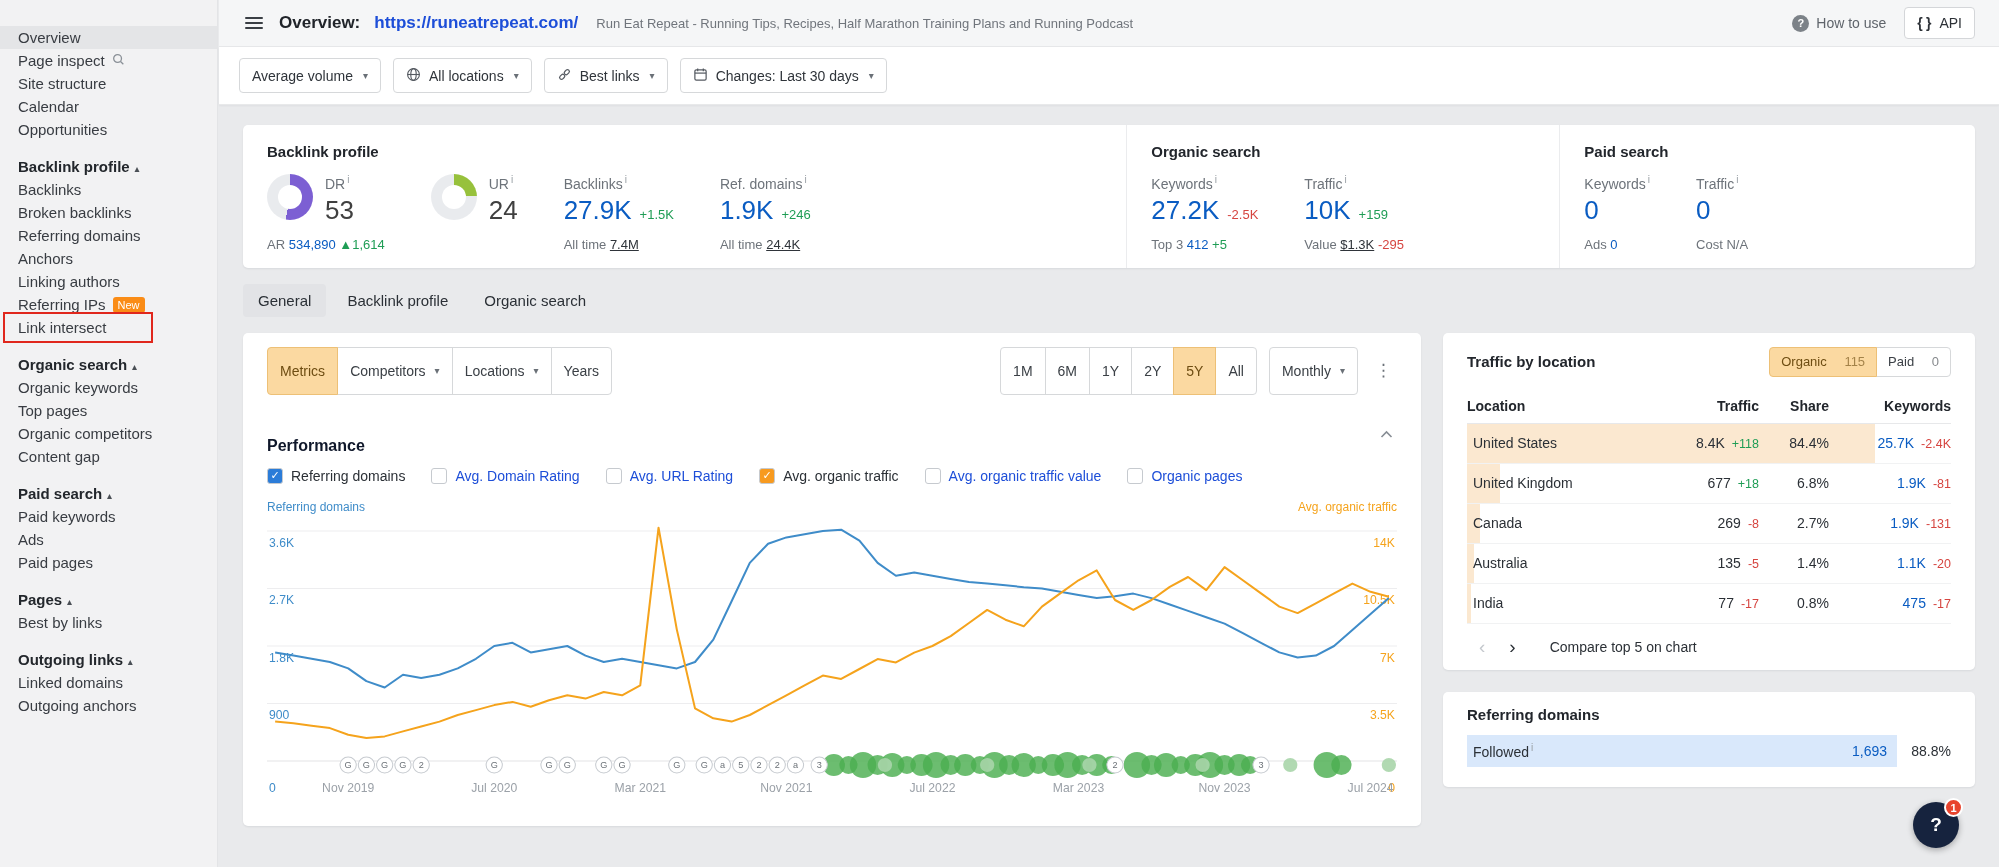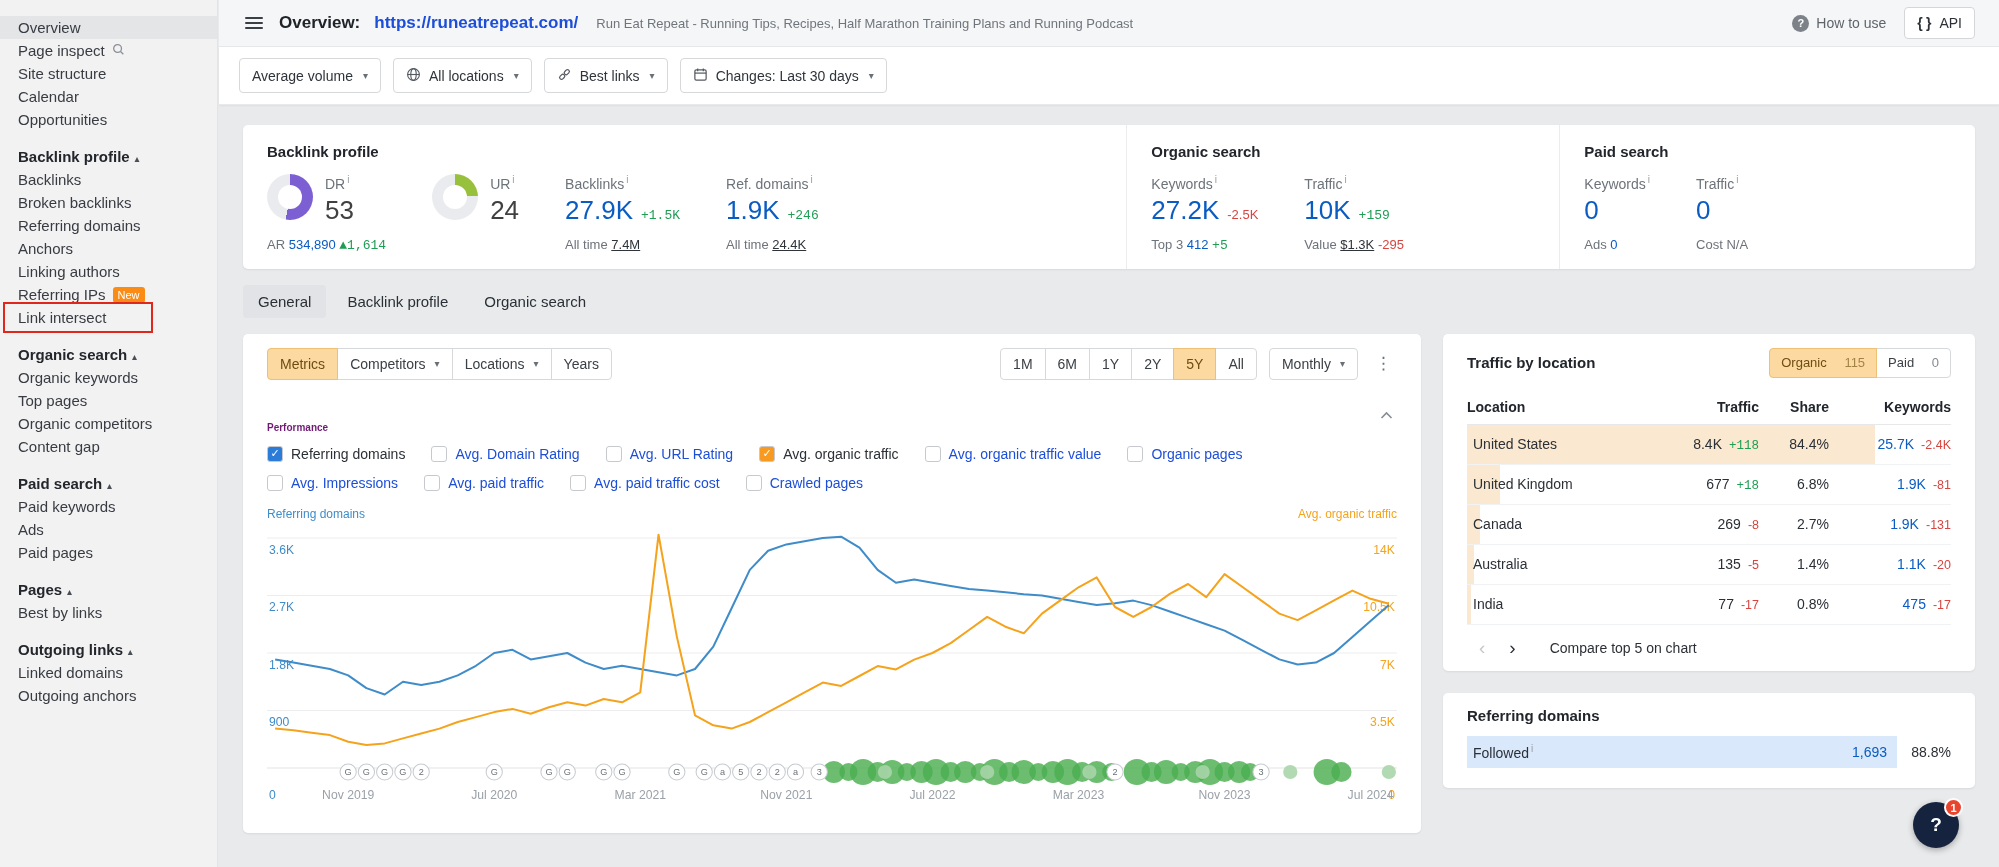--- a/index.html
+++ b/index.html
@@ -1,21 +1,21 @@
 <!DOCTYPE html>
 <html><head>
 <meta charset="utf-8">
 <style>
   * { margin:0; padding:0; box-sizing:border-box; }
   html,body { width:1999px; height:867px; overflow:hidden; }
   body { font-family:"Liberation Sans", sans-serif; background:#e9eaec; color:#2b3036; }
 
   
   .sidebar { position:absolute; left:0; top:0; bottom:0; width:218px; background:#f2f2f3;
-             border-right:1px solid #e3e4e6; padding-top:16px; font-size:15px; color:#383c42; z-index:5; }
+             border-right:1px solid #e3e4e6; padding-top:26px; font-size:15px; color:#383c42; z-index:5; }
   .sb-item { display:flex; align-items:center; gap:7px; padding:3px 18px; line-height:17px; cursor:pointer; position:relative; }
   .sb-item.sel { background:#e4e5e7; }
   .sb-sec { margin-top:14px; padding:3px 18px; font-weight:bold; color:#23272c; }
   .sb-sec .tri { font-size:9px; color:#4a4f55; margin-left:5px; }
   .badge-new { background:#fa8c16; color:#fff; font-size:11px; line-height:16px; padding:0 5px; border-radius:3px; }
   .sb-item.annotated::after { content:""; position:absolute; left:3px; right:64px; top:-4px; bottom:-4px;
              border:2px solid #e0271c; pointer-events:none; }
 
   
   .main { margin-left:219px; }
@@ -48,48 +48,48 @@
   .sum-sec { padding:18px 24px 16px; }
   .sum-sec + .sum-sec { border-left:1px solid #ebecee; }
   .sec-backlink { width:51%; } .sec-organic { width:25%; } .sec-paid { width:24%; }
   .sum-title { font-size:15px; font-weight:bold; color:#22262c; margin-bottom:14px; }
   .metric-row { display:flex; gap:46px; }
   .metric .label { font-size:14px; color:#6d737a; white-space:nowrap; }
   sup.i { color:#9aa0a6; font-size:10px; margin-left:2px; }
   .metric .value { font-size:26px; color:#0a5cc2; display:flex; align-items:baseline; gap:8px; margin-top:3px; white-space:nowrap; }
   .metric .value.dark { color:#404040; }
   .delta { font-size:13px; }
-  .up { color:#1f9d55;font-family:Liberation Mono, monospace; } .down { color:#d64540; }
+  .up { color:#1f9d55; } .down { color:#d64540; }
   .sub { font-size:13px; color:#6d737a; margin-top:11px; white-space:nowrap; }
   .sub .v { color:#2f343a;text-decoration:underline; } .sub .vb { color:#0a5cc2; }
   .donut-cell { display:flex; gap:12px; }
   .donut { width:46px; height:46px; border-radius:50%; position:relative; flex:none; }
   .donut::after { content:""; position:absolute; inset:11px; background:#fff; border-radius:50%; }
 
   .tabs { display:flex; gap:6px; margin-top:16px; }
   .tab { padding:8px 15px; font-size:15px; color:#2b3036; border-radius:4px; cursor:pointer; }
   .tab.sel { background:#e2e3e6; }
 
   .lower { display:flex; gap:22px; margin-top:16px; align-items:flex-start; }
   .chart-card { flex:1 1 auto; min-width:0; padding:14px 24px 24px; }
   .right-col { width:532px; flex:none; display:flex; flex-direction:column; gap:22px; }
 
   
   .toolbar { display:flex; justify-content:space-between; align-items:center; }
   .btngroup { display:inline-flex; }
-  .gbtn { border:1px solid #d6d8da; background:#fff; height:32px; display:inline-flex; align-items:center; gap:7px;
+  .gbtn { border:1px solid #d6d8da; background:#fff; height:48px; display:inline-flex; align-items:center; gap:7px;
           padding:0 12px; font-size:14px; color:#3b4046; margin-left:-1px; cursor:pointer; white-space:nowrap; }
   .gbtn:first-child { border-radius:4px 0 0 4px; margin-left:0; }
   .gbtn:last-child { border-radius:0 4px 4px 0; }
   .gbtn.sel { background:#fbd9a1; border-color:#edc076; color:#6e4d12; position:relative; z-index:1; }
   .tb-rightgrp { display:flex; align-items:center; gap:12px; }
   .dots { color:#6a7077; font-size:17px; padding:0 5px; cursor:pointer; user-select:none; }
 
   .perf-head { display:flex; justify-content:space-between; align-items:center; margin-top:18px; }
-  .perf-title { font-size:10px; font-weight:bold; color:#701a75;margin-top:24px; }
+  .perf-title { font-size:16px; font-weight:bold; color:#0f172a;margin-top:24px; }
   .collapse { cursor:pointer; padding:4px; }
 
   .cb-row { display:flex; gap:26px; margin-top:13px; flex-wrap:wrap; }
   .cb { display:flex; align-items:center; gap:8px; font-size:14px; cursor:pointer; white-space:nowrap; }
   .box { width:16px; height:16px; border-radius:3px; border:1px solid #c6cacf; background:#fff; flex:none;
          display:flex; align-items:center; justify-content:center; color:#fff; font-size:11px; line-height:1; }
   .cb .lb { color:#1d4ed8; } .cb.on .lb { color:#2b3036; }
 
   .legend { display:flex; justify-content:space-between; font-size:12px; margin-top:16px; }
   .chart-wrap { margin-top:2px; }
@@ -447,38 +447,20 @@
                 <span class="box on" style="background: rgb(247, 154, 31);">✓</span>
                 <span class="lb">Avg. organic traffic</span>
               </label>
               <label class="cb">
                 <span class="box"></span>
                 <span class="lb">Avg. organic traffic value</span>
               </label>
               <label class="cb">
                 <span class="box"></span>
                 <span class="lb">Organic pages</span>
-              </label>
-            </div>
-            <div class="cb-row">
-              <label class="cb">
-                <span class="box"></span>
-                <span class="lb">Avg. Impressions</span>
-              </label>
-              <label class="cb">
-                <span class="box"></span>
-                <span class="lb">Avg. paid traffic</span>
-              </label>
-              <label class="cb">
-                <span class="box"></span>
-                <span class="lb">Avg. paid traffic cost</span>
-              </label>
-              <label class="cb">
-                <span class="box"></span>
-                <span class="lb">Crawled pages</span>
               </label>
             </div>
           </div>
 
         <div class="legend">
           <span id="legend-left" style="color: rgb(63, 140, 201);">Referring domains</span>
           <span id="legend-right" style="color: rgb(245, 163, 28);">Avg. organic traffic</span>
         </div>
 
         <div class="chart-wrap">

